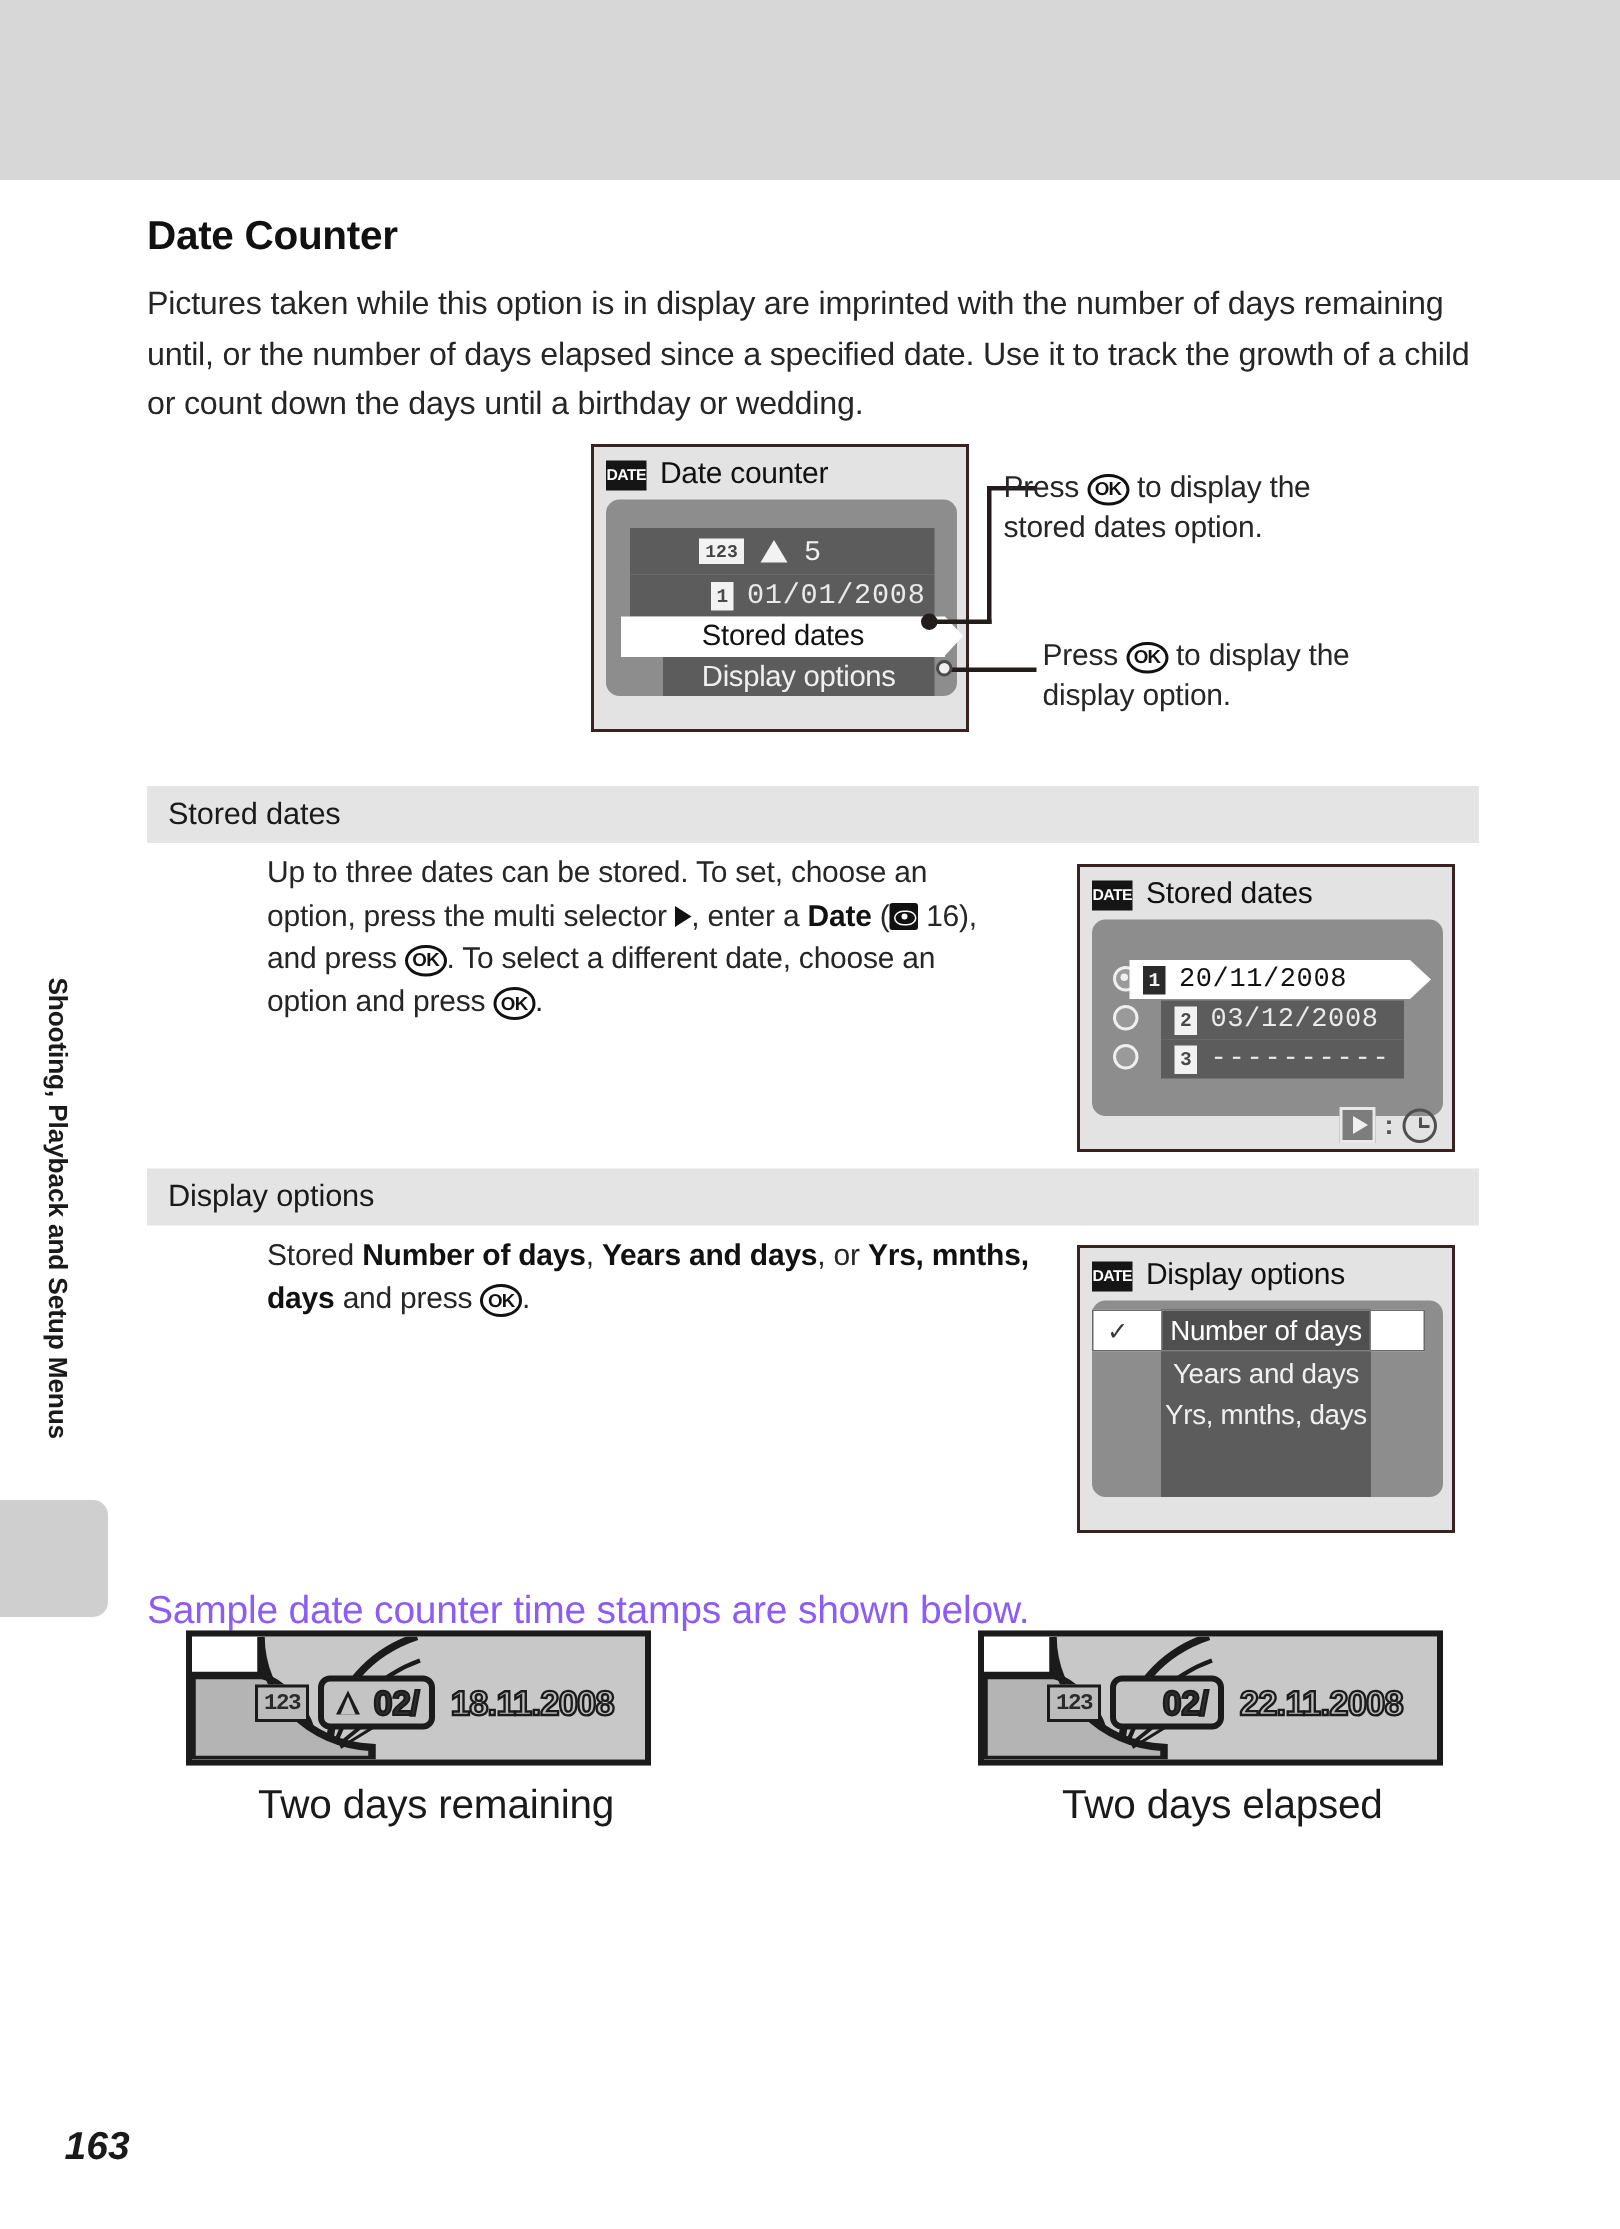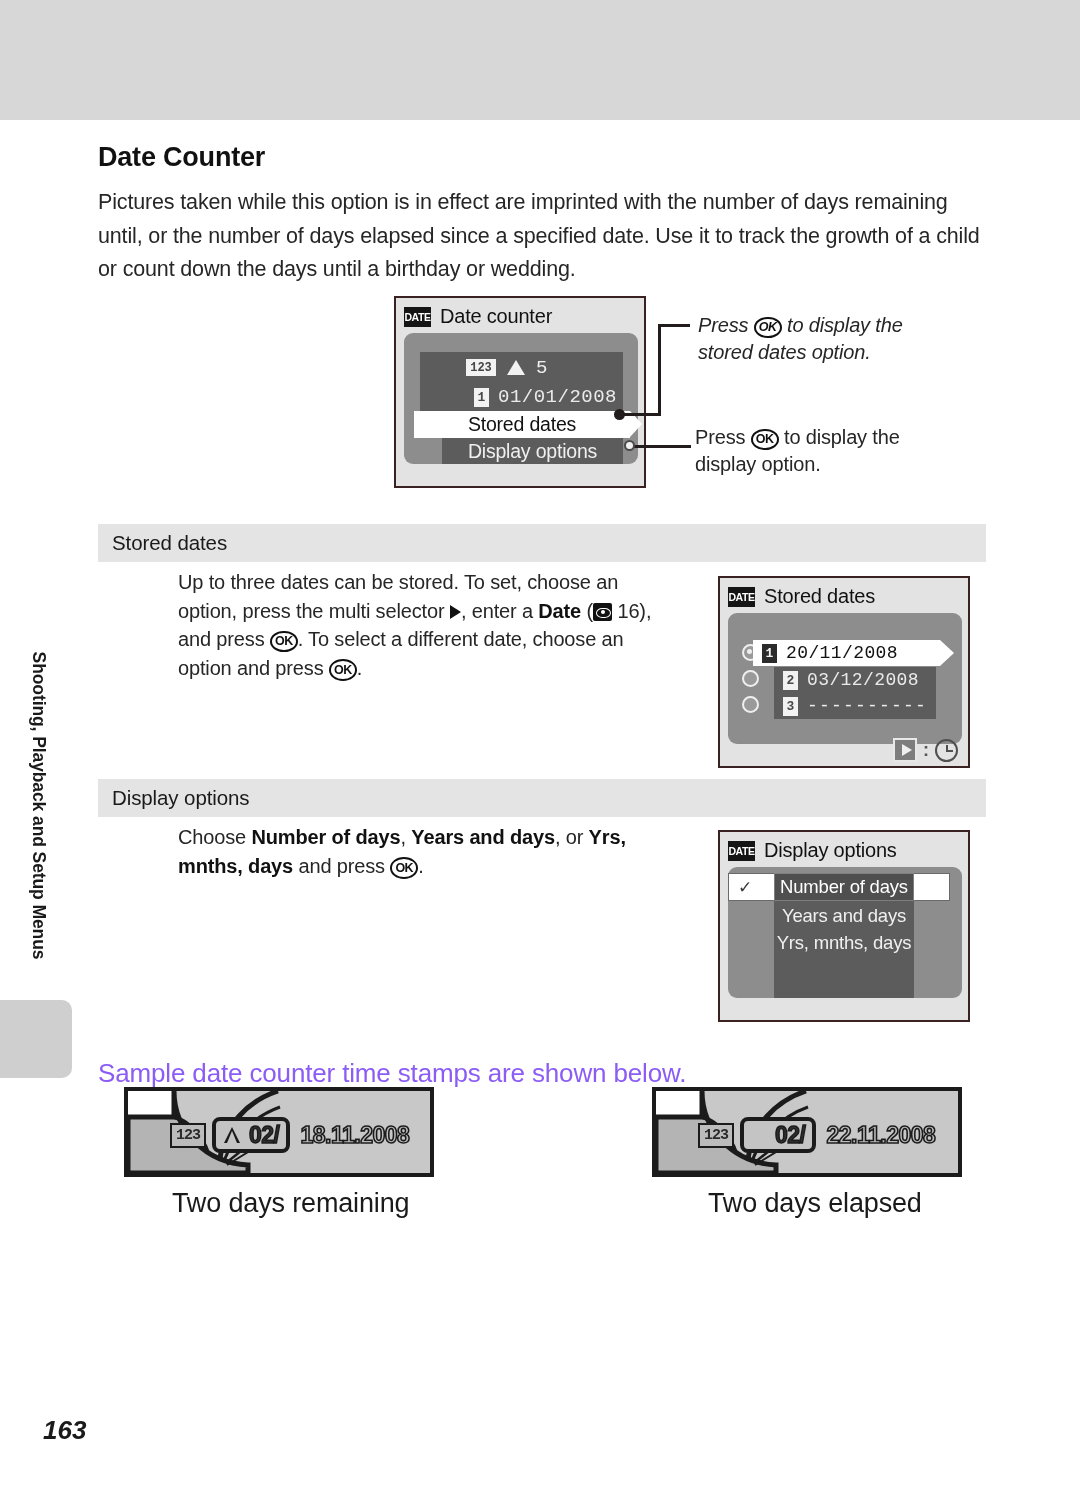--- a/index.html
+++ b/index.html
@@ -323,21 +323,21 @@
   }
 
   
   .callout-text {
     position: absolute;
     font-size: 20px;
     line-height: 27px;
     color: #262626;
     letter-spacing: -0.15px;
   }
-  #callout-1 { left: 698px; top: 312px; width: 260px; font-style: italic; }
+  #callout-1 { left: 669px; top: 312px; width: 260px; }
   #callout-2 { left: 695px; top: 424px; width: 260px; }
 
   .leader { position: absolute; background: #231c1c; }
   #leader-v    { left: 658px; top: 326px; width: 3px;  height: 90px; }
   #leader-h1   { left: 658px; top: 324px; width: 32px; height: 3px; }
   #leader-h2   { left: 620px; top: 413px; width: 41px; height: 3px; }
   #leader-h3   { left: 633px; top: 445px; width: 58px; height: 3px; }
   .leader-dot {
     position: absolute;
     width: 11px; height: 11px;
@@ -618,21 +618,21 @@
 <body>
 
 <div class="page">
 
   <div class="header-bar"></div>
 
   <div class="side-tab-text">Shooting, Playback and Setup Menus</div>
   <div class="side-tab-block"></div>
 
   <h1 class="doc-title">Date Counter</h1>
-  <p class="intro">Pictures taken while this option is in effect are imprinted with the number of days remaining until, or the number of days elapsed since a specified date. Use it to track the growth of a child or count down the days until a birthday or wedding.</p>
+  <p class="intro">Pictures taken while this option is in display are imprinted with the number of days remaining until, or the number of days elapsed since a specified date. Use it to track the growth of a child or count down the days until a birthday or wedding.</p>
 
   <div class="screen" id="screen-date-counter">
     <div class="screen-title">
       <span class="date-badge">DATE</span>
       <span class="screen-title-text">Date counter</span>
     </div>
     <div class="screen-body">
       <div class="dc-row1">
         <span class="num123">123</span>
         <span class="tri-up"></span>
@@ -710,21 +710,21 @@
       <span class="colon">:</span>
       <span class="clock-glyph"></span>
     </div>
   </div>
 
   <div class="section-band" id="band-display">
     <span>Display options</span>
   </div>
 
   <p class="body-text" id="text-display">
-    <span>Choose</span>
+    <span>Stored</span>
     <b>Number of days</b>,
     <b>Years and days</b><span>, or</span>
     <b>Yrs, mnths, days</b>
     <span>and press</span>
     <span class="ok-glyph">OK</span>.
   </p>
 
   <div class="screen" id="screen-display-options">
     <div class="screen-title">
       <span class="date-badge">DATE</span>

